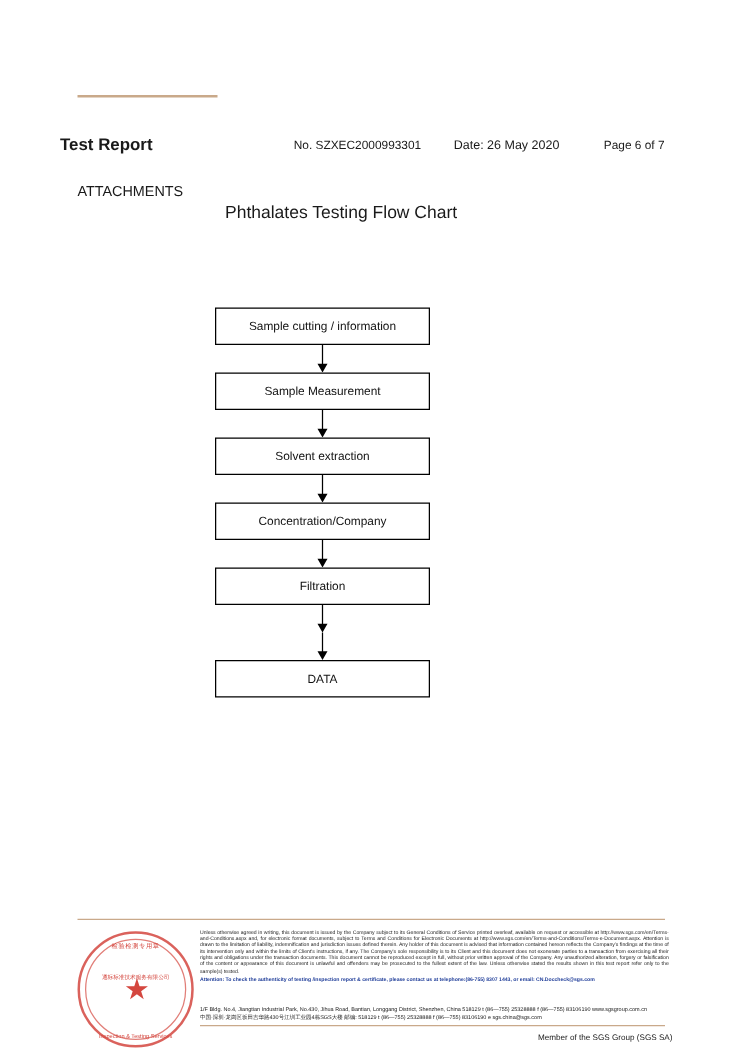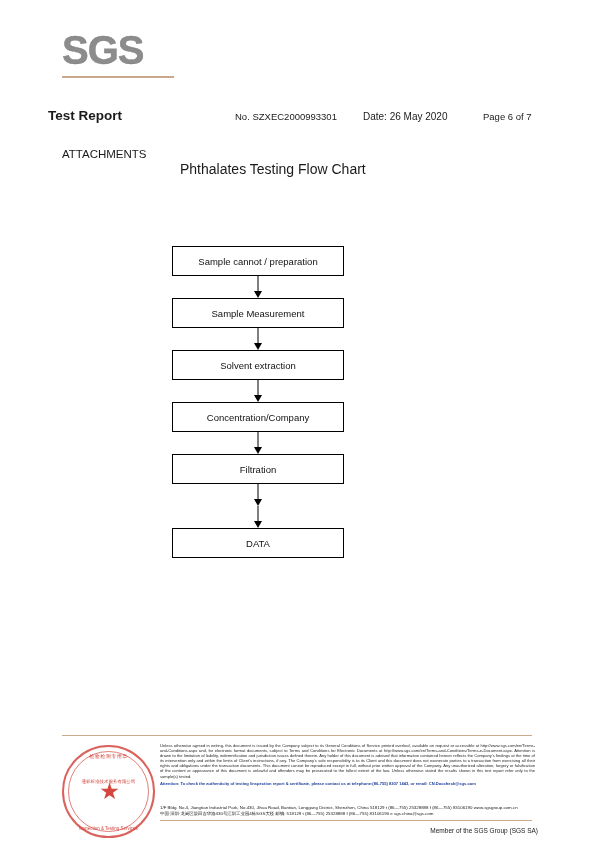--- a/index.html
+++ b/index.html
@@ -265,37 +265,34 @@
     top: 827px;
     font-size: 6.5px;
     color: #1a1a1a;
   }
 </style>
 </head>
 <body>
 
 <div class="page">
 
-  <div class="logo">
-    <div class="logo-text">SGS</div>
-  </div>
   <div class="logo-rule"></div>
 
   <div class="hdr">
     <div class="title">Test Report</div>
     <div class="no">No. SZXEC2000993301</div>
     <div class="date">Date: 26 May 2020</div>
     <div class="page">Page 6 of 7</div>
   </div>
 
   <div class="attach">ATTACHMENTS</div>
   <div class="chart-title">Phthalates Testing Flow Chart</div>
 
   <div class="flow">
-    <div class="node">Sample cannot / preparation</div>
+    <div class="node">Sample cutting / information</div>
     <div class="arrow">
         <div class="stem"></div>
         <div class="head"></div>
       </div>
     <div class="node">Sample Measurement</div>
     <div class="arrow">
         <div class="stem"></div>
         <div class="head"></div>
       </div>
     <div class="node">Solvent extraction</div>

